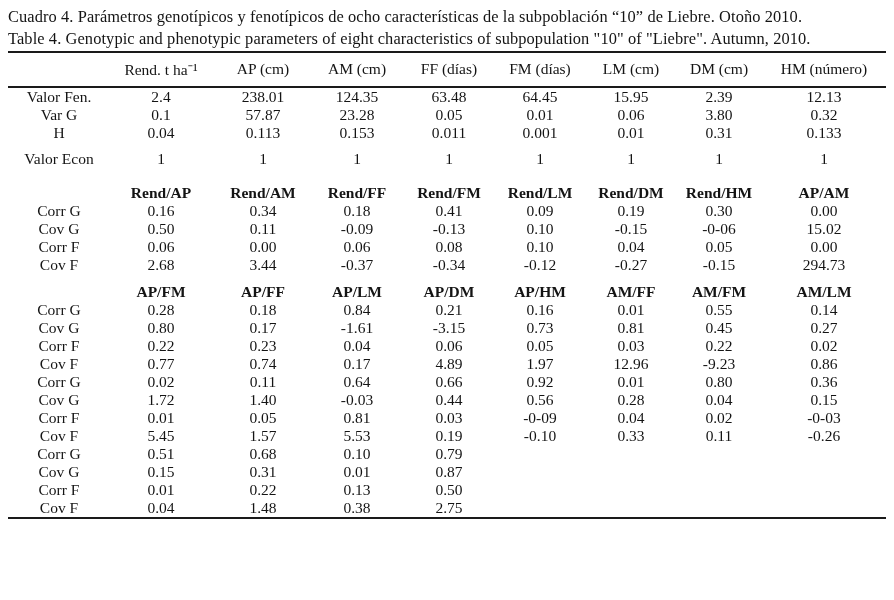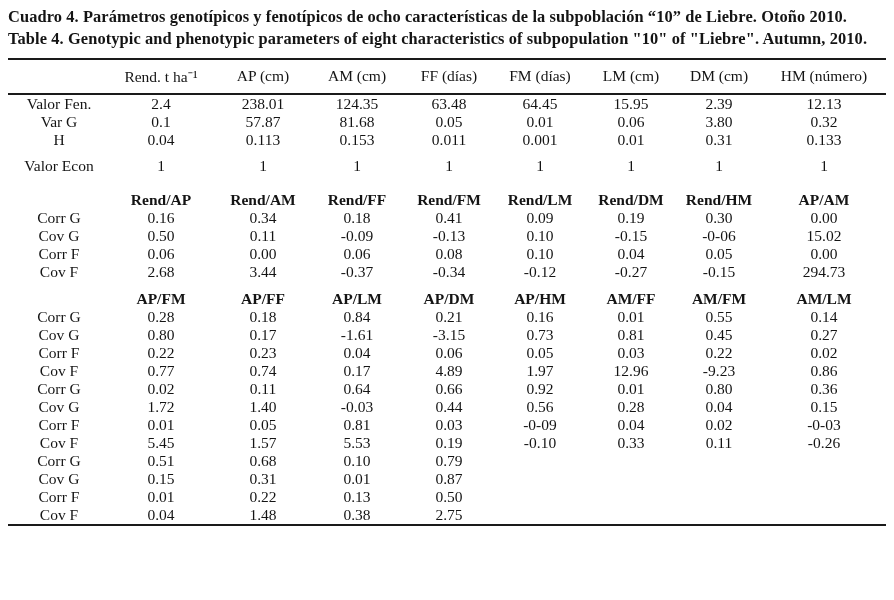--- a/index.html
+++ b/index.html
@@ -2,24 +2,24 @@
 <html><head>
 <meta charset="utf-8">
 <style>
   html,body{margin:0;padding:0;}
   body{
     width:894px;height:600px;overflow:hidden;
     background:#ffffff;color:#141414;
     font-family:"Liberation Serif", serif;
   }
   .page{padding:6px 8px 0 8px;}
-  .title{font-weight:bold;font-size:16.4px;line-height:1.32;white-space:nowrap;letter-spacing:0.1px;}
+  .title{font-weight:normal;font-size:16.4px;line-height:1.32;white-space:nowrap;letter-spacing:0.1px;}
   table{
     border-collapse:collapse;table-layout:fixed;width:878px;
-    margin-top:9px;
+    margin-top:2px;
     border-top:2px solid #1a1a1a;border-bottom:2px solid #1a1a1a;
   }
   thead th{
     border-bottom:2px solid #1a1a1a;
     font-weight:normal;font-size:15.5px;padding:5px 0 6px 0;
   }
   td{font-size:15.5px;line-height:18px;padding:0;overflow:hidden;}
   .lbl{text-align:center;padding-left:4px;}
   .val{text-align:center;}
   tr.subheader td{padding-top:9px;font-weight:bold;}
@@ -66,21 +66,21 @@
           <td class="val">63.48</td>
           <td class="val">64.45</td>
           <td class="val">15.95</td>
           <td class="val">2.39</td>
           <td class="val">12.13</td>
         </tr>
         <tr>
           <td class="lbl">Var G</td>
           <td class="val">0.1</td>
           <td class="val">57.87</td>
-          <td class="val">81.68</td>
+          <td class="val">23.28</td>
           <td class="val">0.05</td>
           <td class="val">0.01</td>
           <td class="val">0.06</td>
           <td class="val">3.80</td>
           <td class="val">0.32</td>
         </tr>
         <tr>
           <td class="lbl">H</td>
           <td class="val">0.04</td>
           <td class="val">0.113</td>

